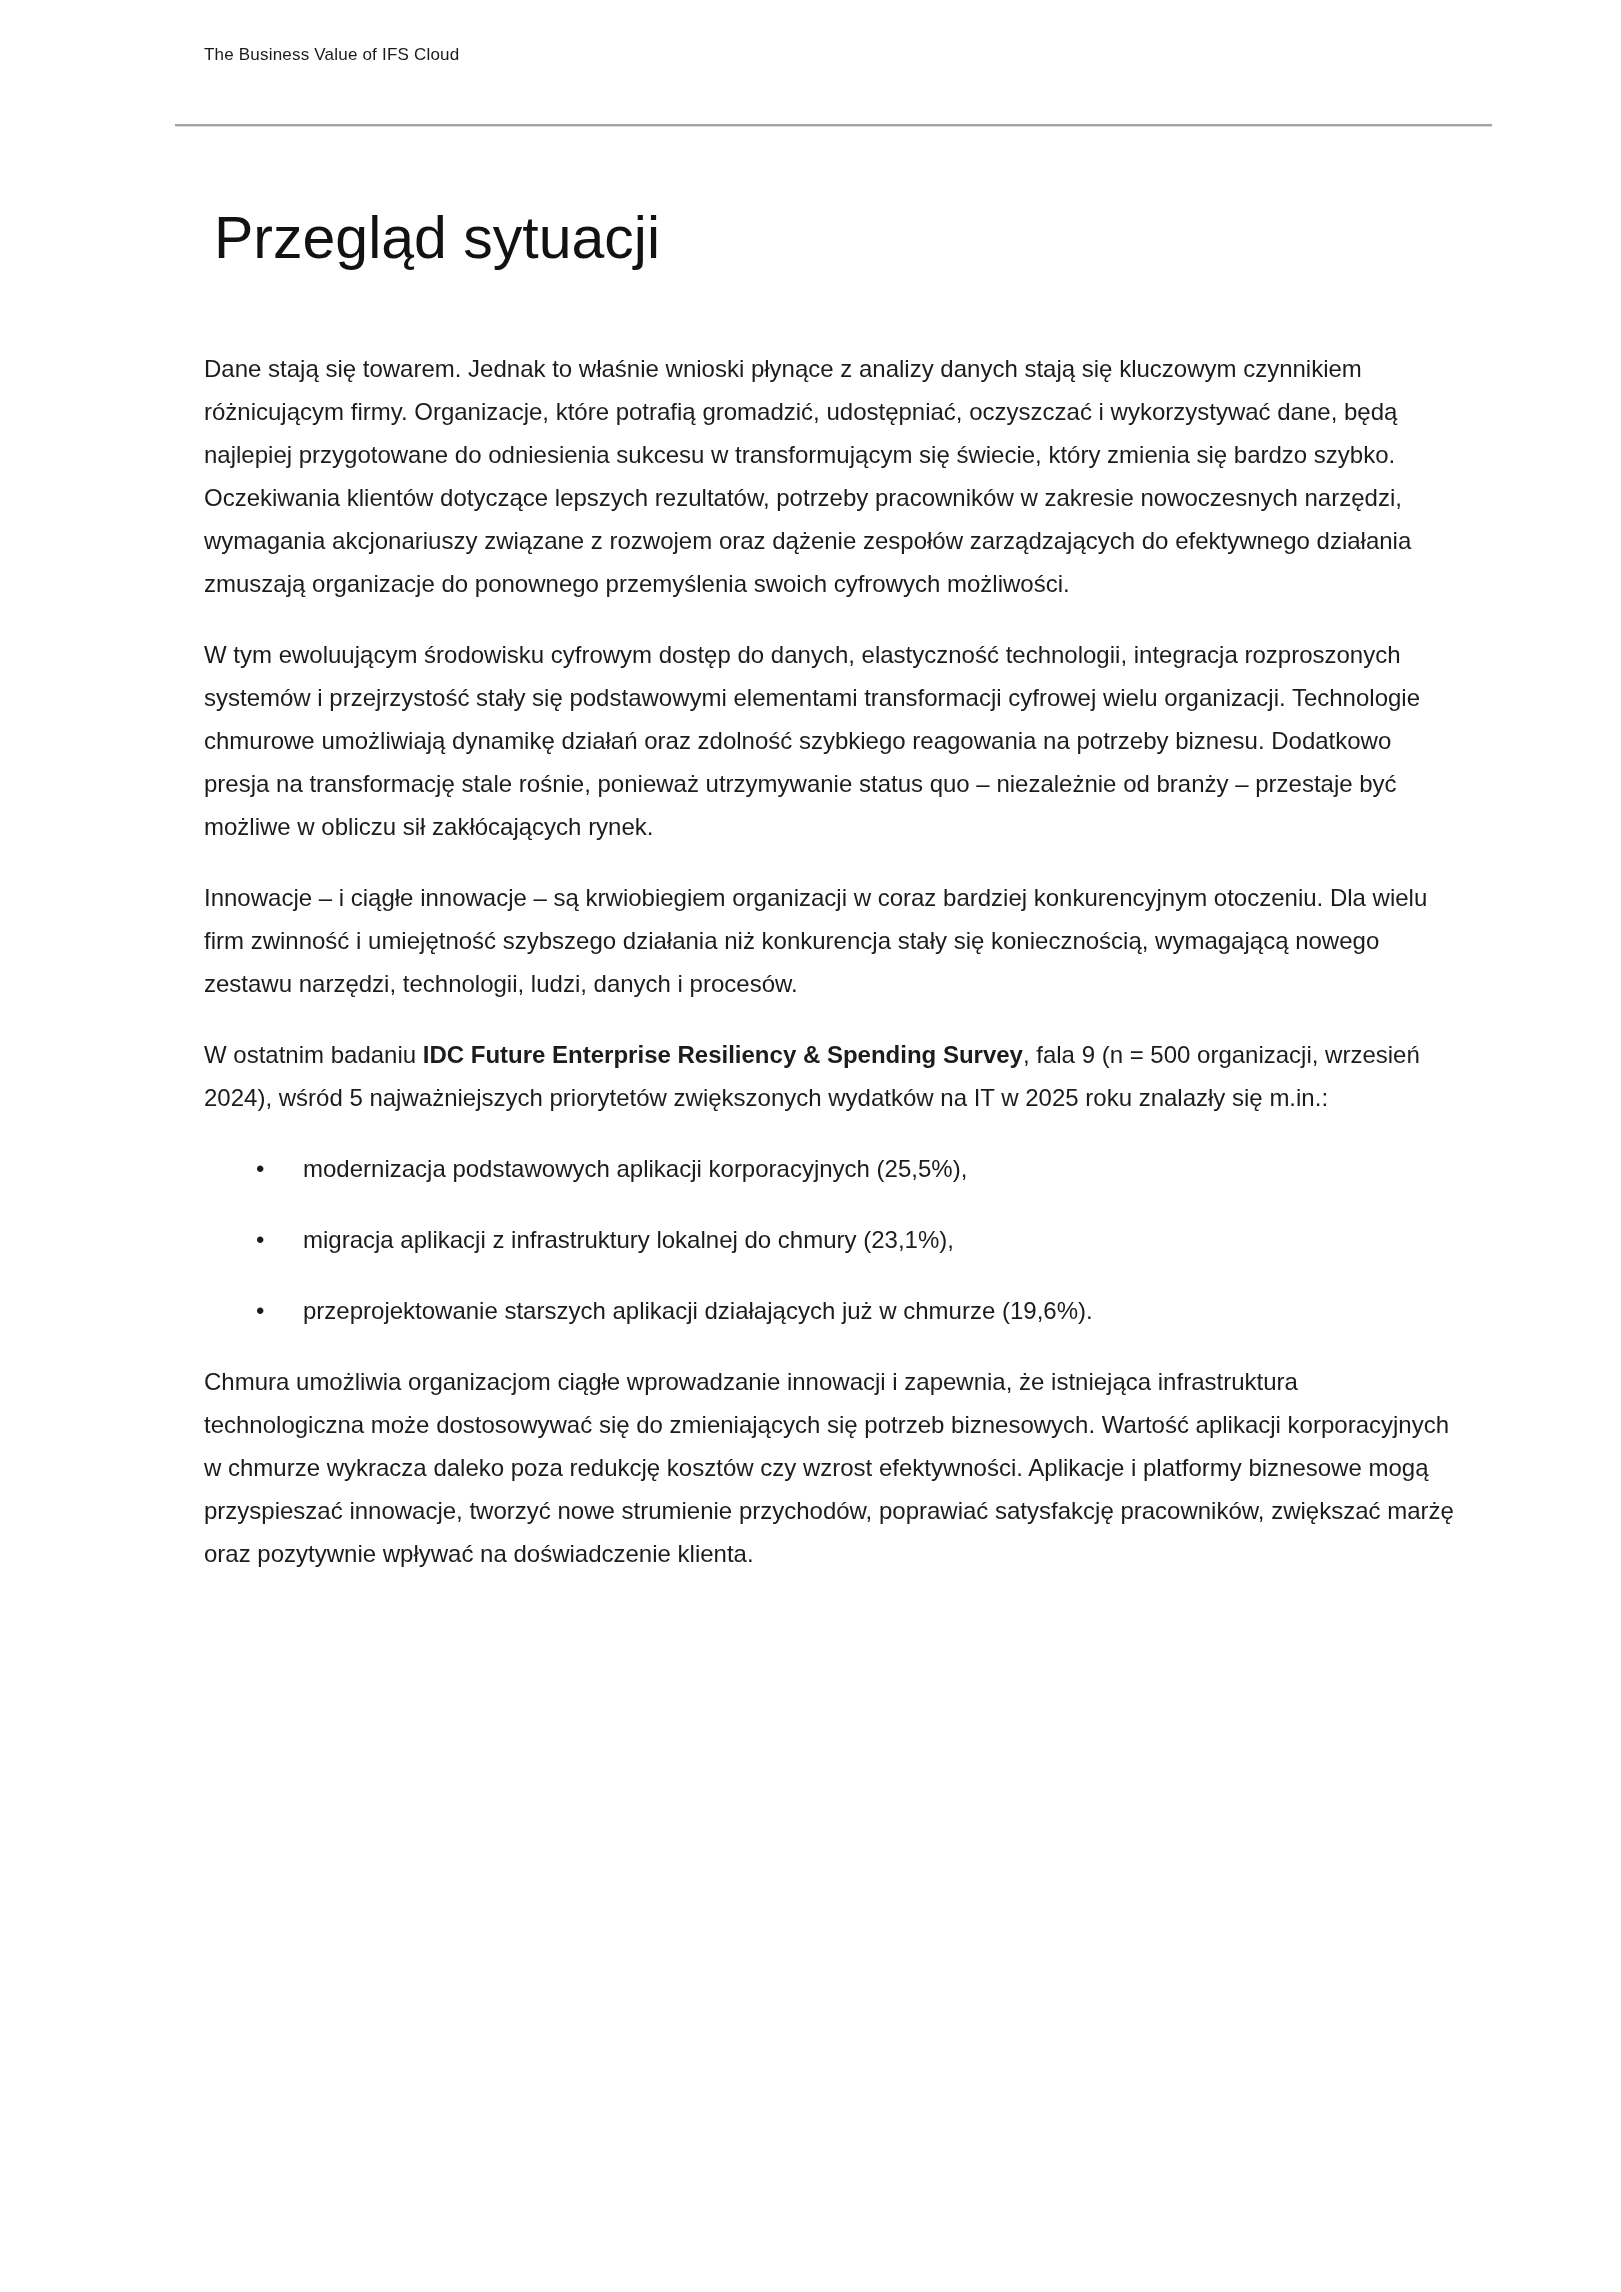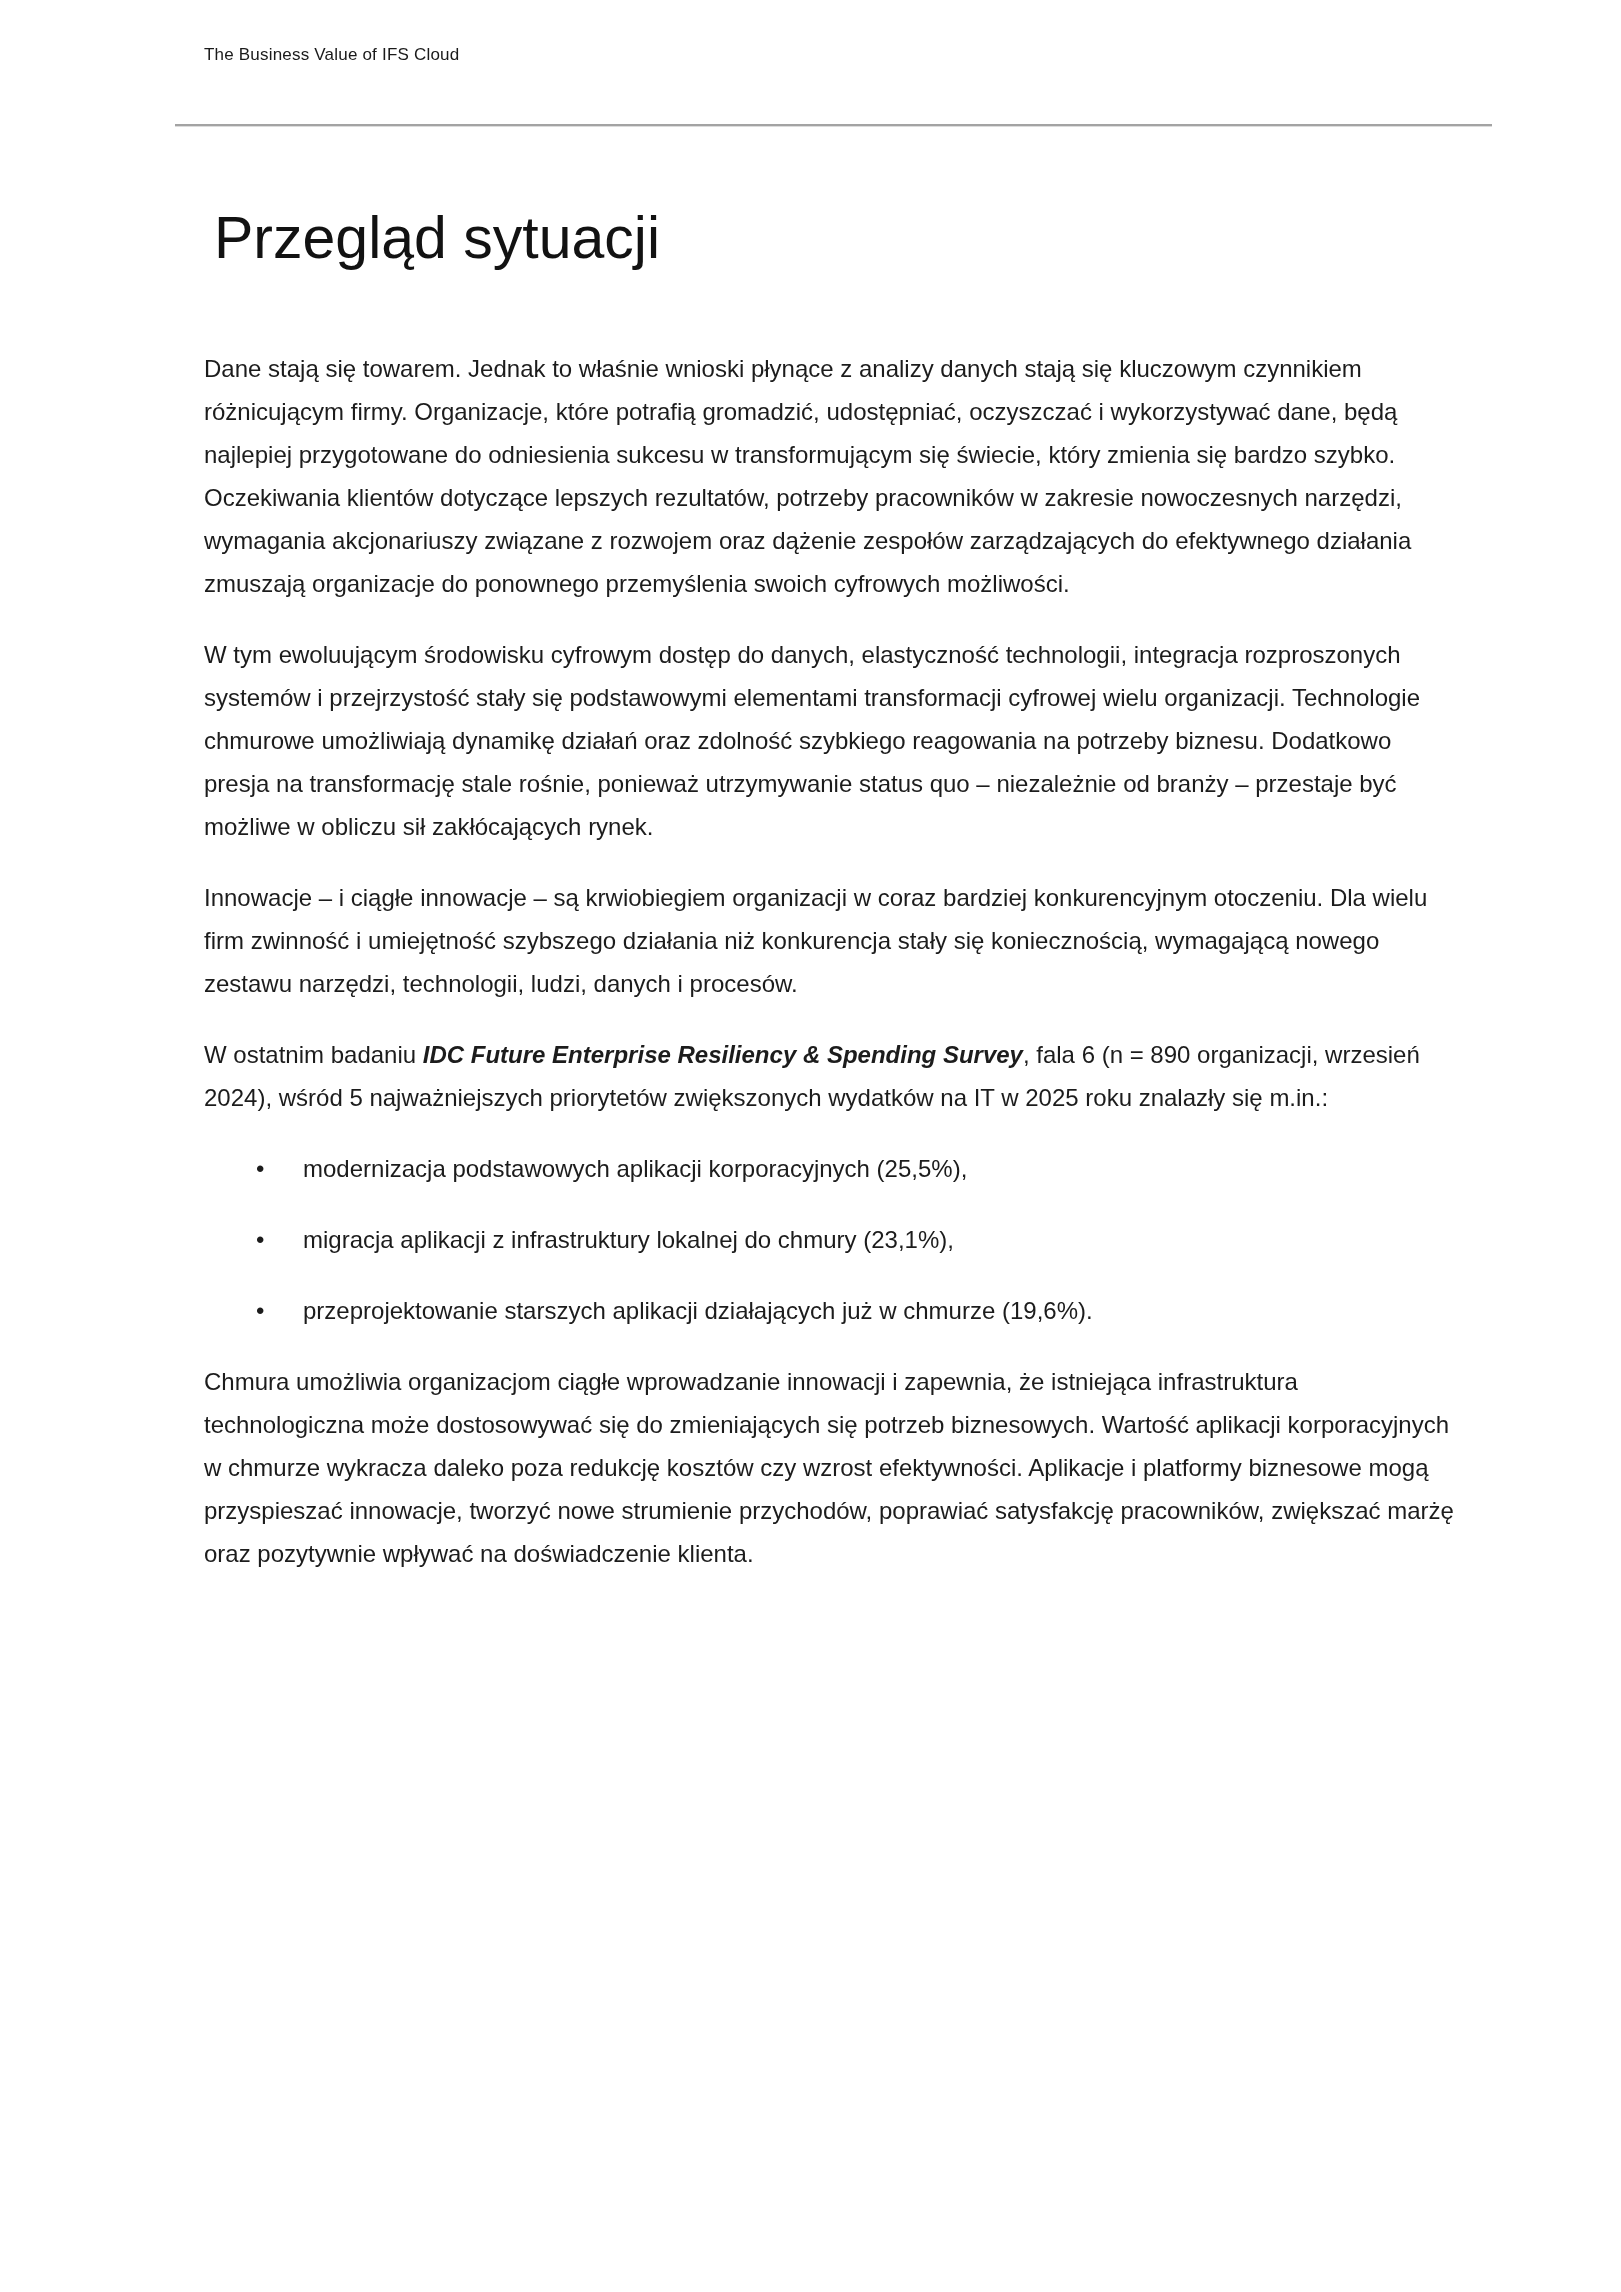--- a/index.html
+++ b/index.html
@@ -55,21 +55,20 @@
     width: 1256px;
     font-size: 24px;
     line-height: 43px;
     color: #1c1c1c;
   }
   .content p {
     margin: 0 0 28px 0;
   }
   .content strong {
     font-weight: bold;
-    font-style: italic;
   }
   .bullet-list {
     list-style: none;
     margin: 0 0 28px 52px;
     padding: 0;
   }
   .bullet-list li {
     position: relative;
     padding-left: 47px;
     margin-bottom: 28px;
@@ -176,21 +175,21 @@
   <h1 class="page-title" style="margin:12px; font-weight:400;">Przegląd sytuacji</h1>
 
   <div class="content">
 
     <p>Dane stają się towarem. Jednak to właśnie wnioski płynące z analizy danych stają się kluczowym czynnikiem różnicującym firmy. Organizacje, które potrafią gromadzić, udostępniać, oczyszczać i wykorzystywać dane, będą najlepiej przygotowane do odniesienia sukcesu w transformującym się świecie, który zmienia się bardzo szybko. Oczekiwania klientów dotyczące lepszych rezultatów, potrzeby pracowników w zakresie nowoczesnych narzędzi, wymagania akcjonariuszy związane z rozwojem oraz dążenie zespołów zarządzających do efektywnego działania zmuszają organizacje do ponownego przemyślenia swoich cyfrowych możliwości.</p>
 
     <p>W tym ewoluującym środowisku cyfrowym dostęp do danych, elastyczność technologii, integracja rozproszonych systemów i przejrzystość stały się podstawowymi elementami transformacji cyfrowej wielu organizacji. Technologie chmurowe umożliwiają dynamikę działań oraz zdolność szybkiego reagowania na potrzeby biznesu. Dodatkowo presja na transformację stale rośnie, ponieważ utrzymywanie status quo – niezależnie od branży – przestaje być możliwe w obliczu sił zakłócających rynek.</p>
 
     <p>Innowacje – i ciągłe innowacje – są krwiobiegiem organizacji w coraz bardziej konkurencyjnym otoczeniu. Dla wielu firm zwinność i umiejętność szybszego działania niż konkurencja stały się koniecznością, wymagającą nowego zestawu narzędzi, technologii, ludzi, danych i procesów.</p>
 
-    <p><span>W ostatnim badaniu </span><strong>IDC Future Enterprise Resiliency &amp; Spending Survey</strong><span>, fala 6 (n = 890 organizacji, wrzesień 2024), wśród 5 najważniejszych priorytetów zwiększonych wydatków na IT w 2025 roku znalazły się m.in.:</span></p>
+    <p><span>W ostatnim badaniu </span><strong>IDC Future Enterprise Resiliency &amp; Spending Survey</strong><span>, fala 9 (n = 500 organizacji, wrzesień 2024), wśród 5 najważniejszych priorytetów zwiększonych wydatków na IT w 2025 roku znalazły się m.in.:</span></p>
 
     <ul class="bullet-list">
       <li>
         <span class="bullet-dot">•</span>
         <span>modernizacja podstawowych aplikacji korporacyjnych (25,5%),</span>
       </li>
       <li>
         <span class="bullet-dot">•</span>
         <span>migracja aplikacji z infrastruktury lokalnej do chmury (23,1%),</span>
       </li>

